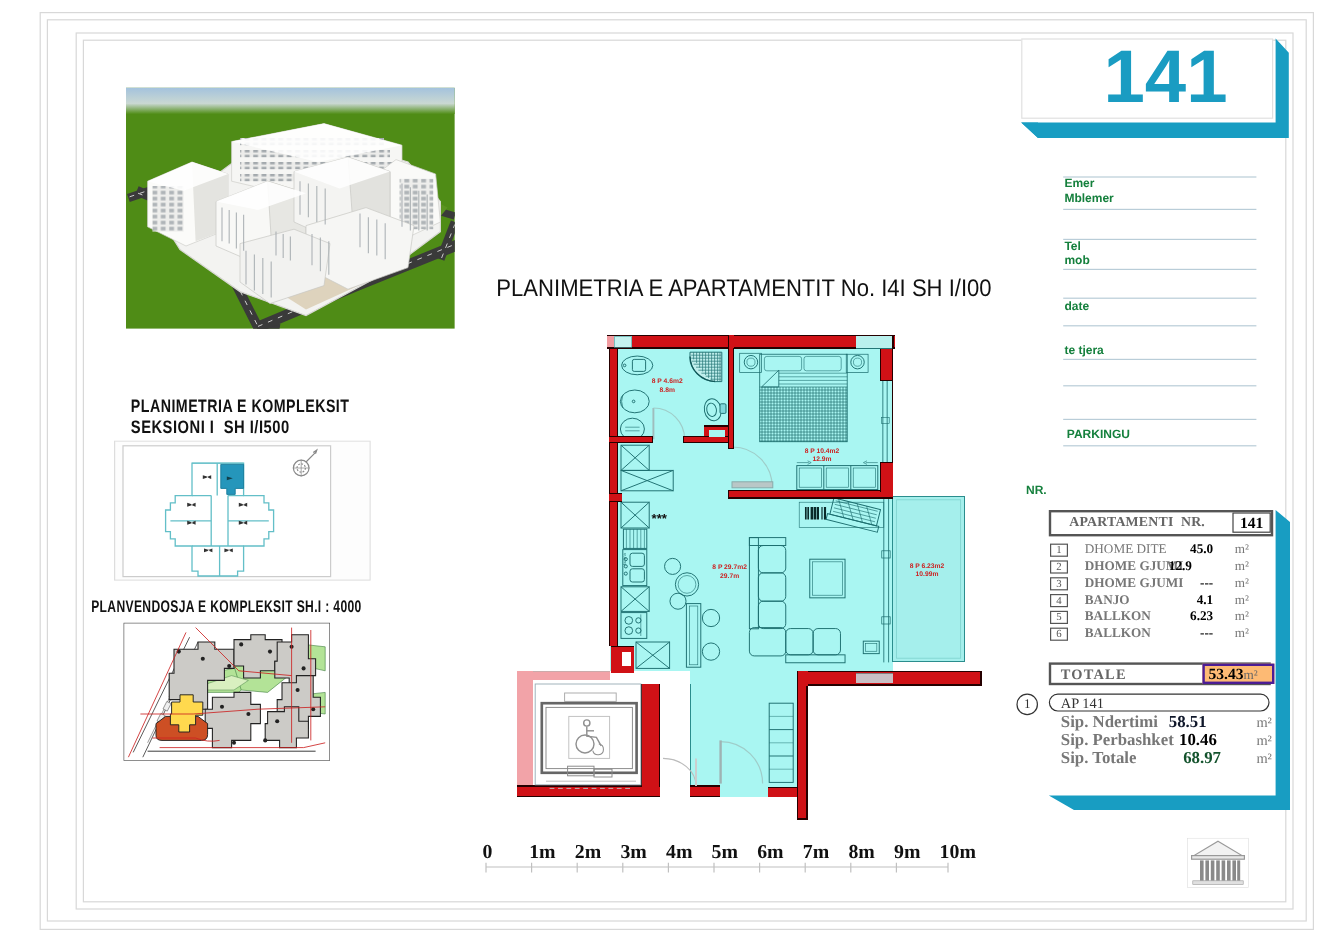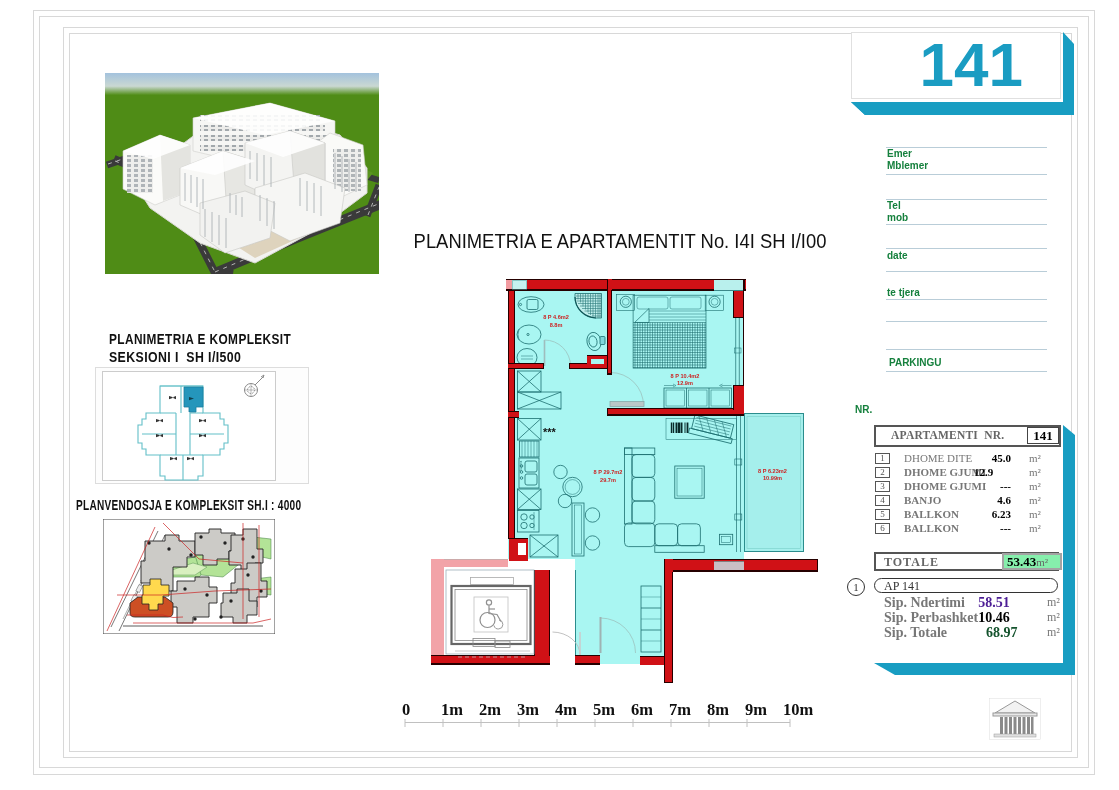--- a/index.html
+++ b/index.html
@@ -610,55 +610,55 @@
       </div>
   <div style="position:relative;height:14px;">
         <span style="position:absolute;left:1px;top:1px;width:13px;height:9px;border:1px solid #555;font-size:9px;text-align:center;line-height:9px;">3</span>
         <span style="position:absolute;left:30px;font-weight:bold;color:#777;white-space:nowrap;">DHOME GJUMI</span>
         <span style="position:absolute;left:100px;width:37px;text-align:right;font-weight:bold;color:#000;">---</span>
         <span style="position:absolute;left:155px;color:#777;">m²</span>
       </div>
   <div style="position:relative;height:14px;">
         <span style="position:absolute;left:1px;top:1px;width:13px;height:9px;border:1px solid #555;font-size:9px;text-align:center;line-height:9px;">4</span>
         <span style="position:absolute;left:30px;font-weight:bold;color:#777;white-space:nowrap;">BANJO</span>
-        <span style="position:absolute;left:100px;width:37px;text-align:right;font-weight:bold;color:#000;">4.6</span>
+        <span style="position:absolute;left:100px;width:37px;text-align:right;font-weight:bold;color:#000;">4.1</span>
         <span style="position:absolute;left:155px;color:#777;">m²</span>
       </div>
   <div style="position:relative;height:14px;">
         <span style="position:absolute;left:1px;top:1px;width:13px;height:9px;border:1px solid #555;font-size:9px;text-align:center;line-height:9px;">5</span>
         <span style="position:absolute;left:30px;font-weight:bold;color:#777;white-space:nowrap;">BALLKON</span>
         <span style="position:absolute;left:100px;width:37px;text-align:right;font-weight:bold;color:#000;">6.23</span>
         <span style="position:absolute;left:155px;color:#777;">m²</span>
       </div>
   <div style="position:relative;height:14px;">
         <span style="position:absolute;left:1px;top:1px;width:13px;height:9px;border:1px solid #555;font-size:9px;text-align:center;line-height:9px;">6</span>
         <span style="position:absolute;left:30px;font-weight:bold;color:#777;white-space:nowrap;">BALLKON</span>
         <span style="position:absolute;left:100px;width:37px;text-align:right;font-weight:bold;color:#000;">---</span>
         <span style="position:absolute;left:155px;color:#777;">m²</span>
       </div>
 </div>
 
 <div class="abs srow" style="left:874px;top:552px;width:181px;height:15px;border:2px solid #555;background:#fff;"></div>
 <div class="abs srow" style="left:884px;top:555px;font-size:12px;font-weight:bold;color:#666;letter-spacing:1px;">TOTALE</div>
-<div class="abs srow" style="left:1002px;top:553px;width:53px;height:13px;border:2px solid #a3a3a3;background:#86efac;font-size:13px;font-weight:bold;color:#000;line-height:13px;text-align:left;padding-left:3px;">53.43<span style="font-weight:normal;color:#666;font-size:11px;">m²</span></div>
+<div class="abs srow" style="left:1002px;top:553px;width:53px;height:13px;border:2px solid #4c1d95;background:#fdba74;font-size:13px;font-weight:bold;color:#000;line-height:13px;text-align:left;padding-left:3px;">53.43<span style="font-weight:normal;color:#666;font-size:11px;">m²</span></div>
 
 <div class="abs srow" style="left:847px;top:578px;width:16px;height:16px;border:1.5px solid #333;border-radius:50%;text-align:center;font-size:11px;line-height:16px;color:#333;">1</div>
 
 <div class="abs srow" style="left:874px;top:578px;width:182px;height:13px;border:1.5px solid #333;border-radius:8px;background:#fff;"></div>
 <div class="abs srow" style="left:884px;top:579px;font-size:12px;color:#333;">AP 141</div>
 
 <div class="abs srow" style="left:884px;top:595px;font-size:14px;color:#555;width:175px;">
   <div style="position:relative;height:15px;">
         <span style="position:absolute;left:0;font-weight:bold;color:#777;">Sip. Ndertimi</span>
-        <span style="position:absolute;left:90px;width:40px;text-align:center;font-weight:bold;color:#4c1d95;">58.51</span>
+        <span style="position:absolute;left:90px;width:40px;text-align:left;font-weight:bold;color:#0f172a;">58.51</span>
         <span style="position:absolute;left:163px;color:#777;font-size:12px;">m²</span>
       </div>
   <div style="position:relative;height:15px;">
         <span style="position:absolute;left:0;font-weight:bold;color:#777;">Sip. Perbashket</span>
-        <span style="position:absolute;left:90px;width:40px;text-align:center;font-weight:bold;color:#000;">10.46</span>
+        <span style="position:absolute;left:90px;width:40px;text-align:right;font-weight:bold;color:#000;">10.46</span>
         <span style="position:absolute;left:163px;color:#777;font-size:12px;">m²</span>
       </div>
   <div style="position:relative;height:15px;">
         <span style="position:absolute;left:0;font-weight:bold;color:#777;">Sip. Totale</span>
         <span style="position:absolute;left:102px;width:40px;font-weight:bold;color:#14532d;">68.97</span>
         <span style="position:absolute;left:163px;color:#777;font-size:12px;">m²</span>
       </div>
 </div>
 
 <svg class="abs" style="left:989px;top:698px;" width="52" height="42" viewBox="0 0 52 42">

